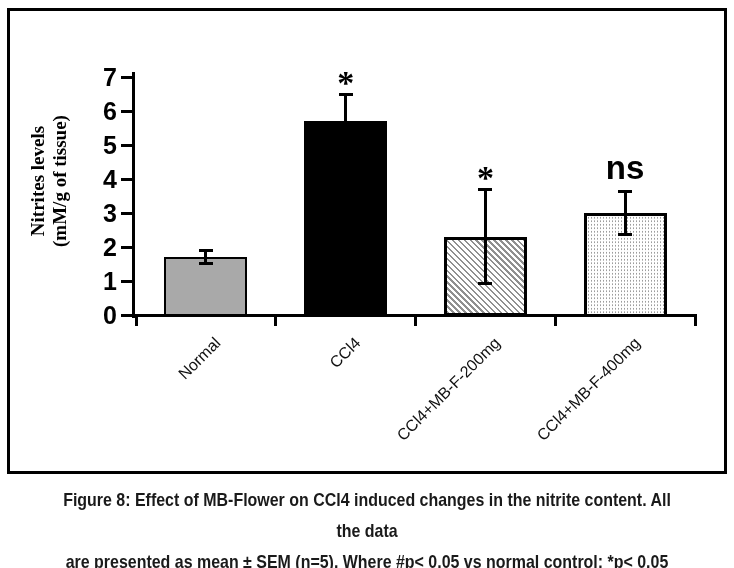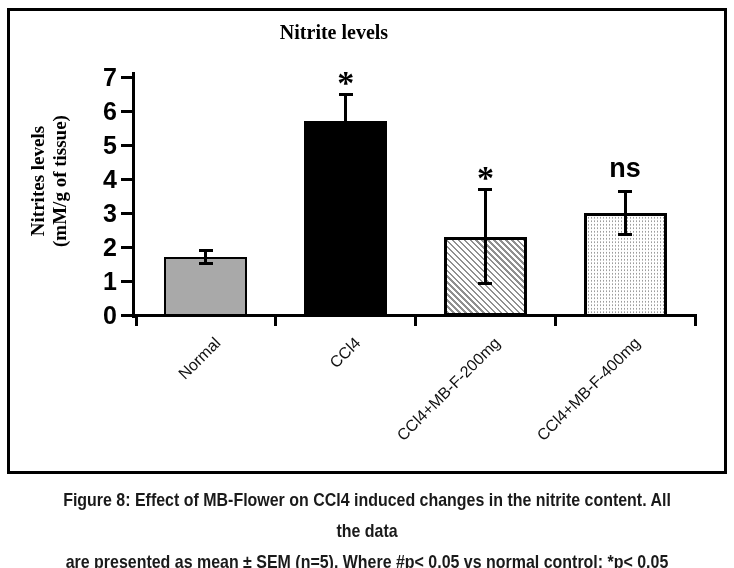--- a/index.html
+++ b/index.html
@@ -39,38 +39,37 @@
     background-image:radial-gradient(circle,#9c9c9c 0.8px,transparent 1px);
     background-size:3px 3.5px;
     border:3px solid #000;
   }
   .err-line { position:absolute; width:3px; background:#000; }
   .err-cap  { position:absolute; height:3px; background:#000; }
   .sig {
     position:absolute; width:90px; text-align:center; color:#000; font-weight:bold;
   }
   .sig-star { font-family:"Liberation Serif", serif; font-size:34px; line-height:34px; }
-  .sig-ns   { font-family:"Liberation Sans", sans-serif; font-size:27px; line-height:34px; }
+  .sig-ns   { font-family:"Liberation Sans", sans-serif; font-size:33px; line-height:34px; }
   .x-cat-label {
     position:absolute; top:334px; white-space:nowrap; font-size:16px; color:#111;
     transform:rotate(-45deg); transform-origin:100% 0%;
   }
   .caption {
     position:absolute; left:0; right:0; top:484px; text-align:center;
     font-weight:bold; font-size:19px; line-height:31px; color:#1a1a1a;
     transform:scaleX(0.84); transform-origin:50% 0;
   }
 </style>
 </head>
 <body>
 
 <div class="page">
   <div class="chart-box"></div>
 
-  <div class="chart-title">Nitrite levels</div>
 
   <div class="y-axis-label">
     <div>Nitrites levels</div>
     <div>(mM/g of tissue)</div>
   </div>
 
   <div id="plot">
       <div class="axis-line" style="left: 131.5px; top: 72px; width: 3px; height: 246px;"></div>
       <div class="axis-line" style="left: 131.5px; top: 313.5px; width: 565px; height: 3px;"></div>
       <div class="tick" style="left: 121px; top: 313.5px; width: 12px; height: 3px;"></div>

